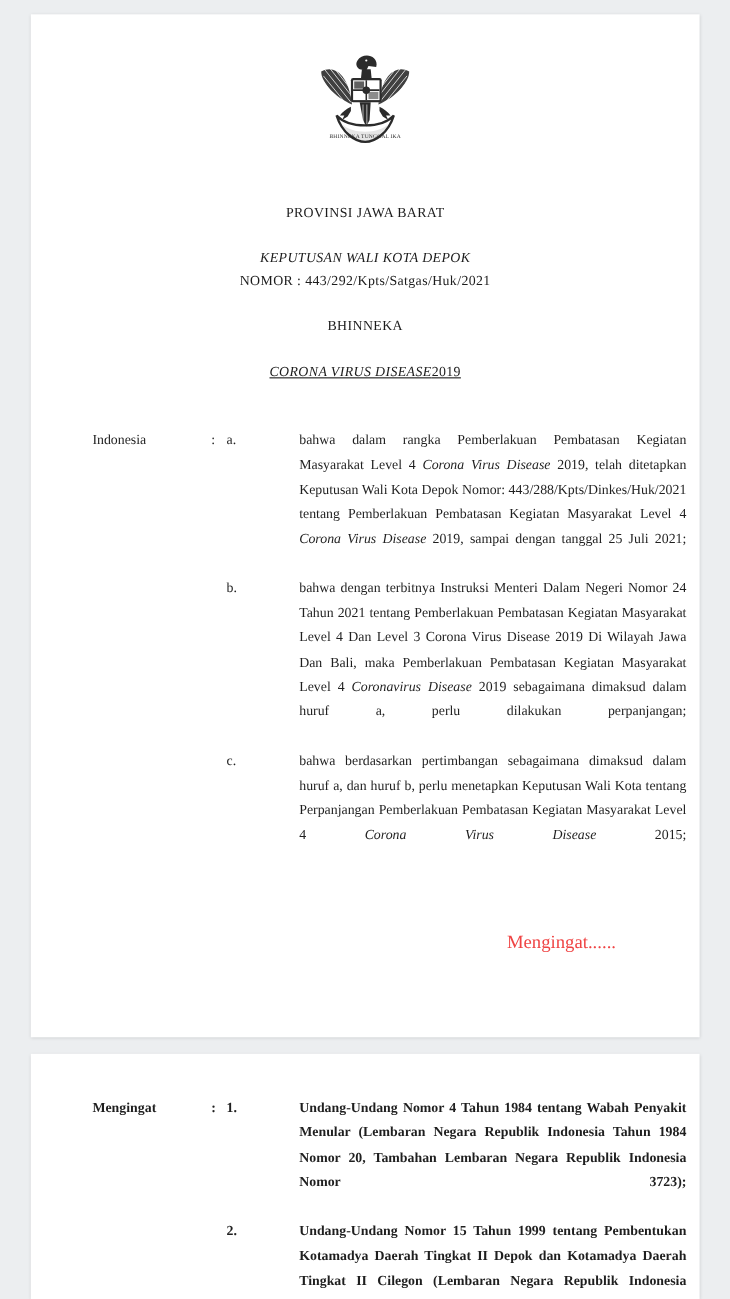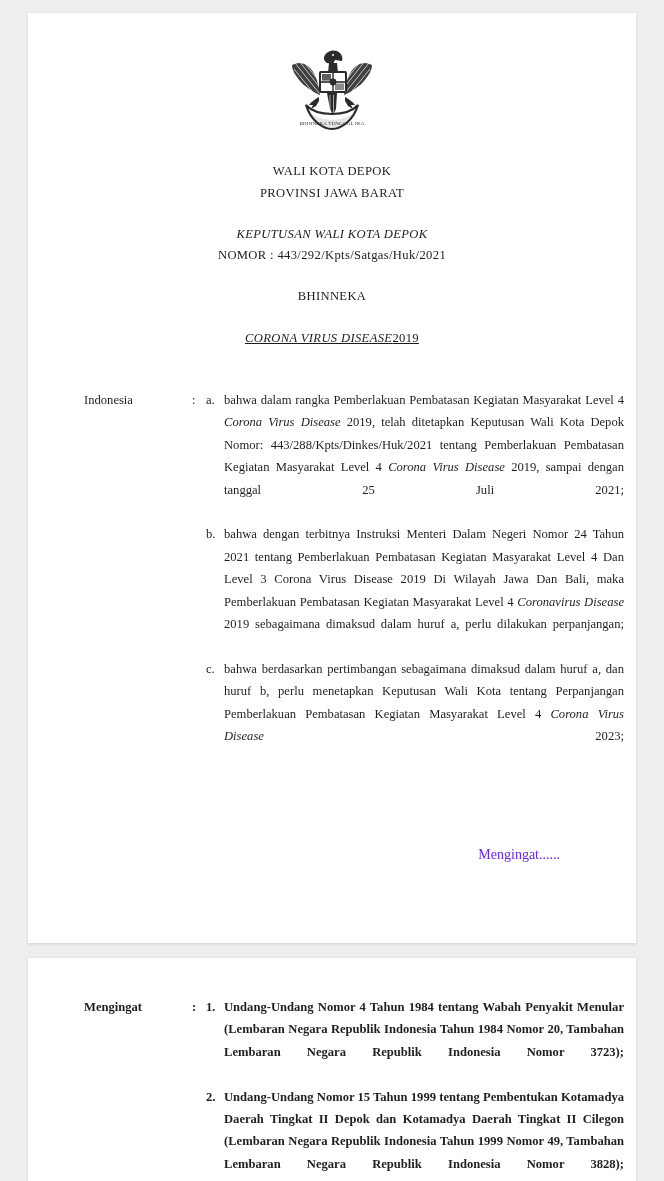--- a/index.html
+++ b/index.html
@@ -78,34 +78,35 @@
     font-size: 12.6px; line-height: 22.4px;
   }
   .clause-text {
     flex: 1 1 auto;
     font-size: 12.6px;
     line-height: 22.4px;
     text-align: justify;
     text-justify: inter-word;
     color: #1f1f1f;
     hyphens: none;
+    margin-left: 48px;
   }
   .clause-text i { font-style: italic; }
 
   
   .jz::after { content: ""; display: inline-block; width: 100%; }
 
   
   .catchword {
     position: absolute;
     top: 834px; left: 0; width: 100%;
     padding-right: 76px;
     text-align: right;
-    font-size: 14px;
-    color: #6d28d9;
+    font-size: 17px;
+    color: #ef4444;
   }
 
   
   .clipped { overflow: hidden; font-weight: bold; }
 </style>
 </head>
 <body>
 
 <div id="viewer">
 
@@ -152,21 +153,20 @@
             <path d="M30 54 C26 56 22 59 20 62 L24 62 L22 66 L27 63 L30 58 Z"></path>
             <path d="M56 54 C60 56 64 59 66 62 L62 62 L64 66 L59 63 L56 58 Z"></path>
 
             <path d="M17 62 C28 74 58 74 69 62 C64 78 52 86 43 86 C34 86 22 78 17 62 Z" fill="none" stroke="#2b2b2b" stroke-width="2.2"></path>
             <path d="M22 70 C31 79 55 79 64 70 C58 82 50 87 43 87 C36 87 28 82 22 70 Z" fill="#2b2b2b" opacity="0.12"></path>
             <text x="43" y="82" font-size="5" text-anchor="middle" fill="#2b2b2b" font-family="Liberation Serif, serif" letter-spacing="0.2">BHINNEKA TUNGGAL IKA</text>
           </g>
         </svg>
       </div>
 
-      <div class="center-line hdr-org">WALI KOTA DEPOK</div>
       <div class="center-line hdr-prov">PROVINSI JAWA BARAT</div>
 
       <div class="center-line ttl-kep">KEPUTUSAN WALI KOTA DEPOK</div>
       <div class="center-line ttl-nomor">NOMOR : 443/292/Kpts/Satgas/Huk/2021</div>
 
       <div class="center-line ttl-tentang">BHINNEKA</div>
       <div class="center-line ttl-cvd"><span>CORONA VIRUS DISEASE</span><span class="yr">2019</span></div>
 
 
       <div class="clause-block" id="menimbang-block">
@@ -177,21 +177,21 @@
               <div class="clause-item">
                 <div class="clause-marker">a.</div>
                 <div class="clause-text jz"><span>bahwa dalam rangka Pemberlakuan Pembatasan Kegiatan Masyarakat Level 4 </span><i>Corona Virus Disease</i><span> 2019, telah ditetapkan Keputusan Wali Kota Depok Nomor: 443/288/Kpts/Dinkes/Huk/2021 tentang Pemberlakuan Pembatasan Kegiatan Masyarakat Level 4 </span><i>Corona Virus Disease</i><span> 2019,  sampai dengan  tanggal 25 Juli 2021;</span></div>
               </div>
               <div class="clause-item">
                 <div class="clause-marker">b.</div>
                 <div class="clause-text jz"><span>bahwa dengan terbitnya Instruksi Menteri Dalam Negeri Nomor 24 Tahun 2021 tentang Pemberlakuan Pembatasan Kegiatan Masyarakat Level 4 Dan Level 3 Corona Virus Disease 2019 Di Wilayah Jawa Dan Bali, maka Pemberlakuan Pembatasan Kegiatan Masyarakat Level 4 </span><i>Coronavirus Disease</i><span> 2019 sebagaimana dimaksud dalam huruf a, perlu dilakukan perpanjangan;</span></div>
               </div>
               <div class="clause-item">
                 <div class="clause-marker">c.</div>
-                <div class="clause-text jz"><span>bahwa berdasarkan pertimbangan sebagaimana dimaksud dalam huruf a, dan huruf b, perlu menetapkan Keputusan Wali Kota tentang Perpanjangan Pemberlakuan Pembatasan Kegiatan Masyarakat Level 4 </span><i>Corona Virus Disease</i><span> 2023;</span></div>
+                <div class="clause-text jz"><span>bahwa berdasarkan pertimbangan sebagaimana dimaksud dalam huruf a, dan huruf b, perlu menetapkan Keputusan Wali Kota tentang Perpanjangan Pemberlakuan Pembatasan Kegiatan Masyarakat Level 4 </span><i>Corona Virus Disease</i><span> 2015;</span></div>
               </div>
             </div>
         </div>
       </div>
 
       <div class="catchword">Mengingat......</div>
 
     </div>
   </div>
 

